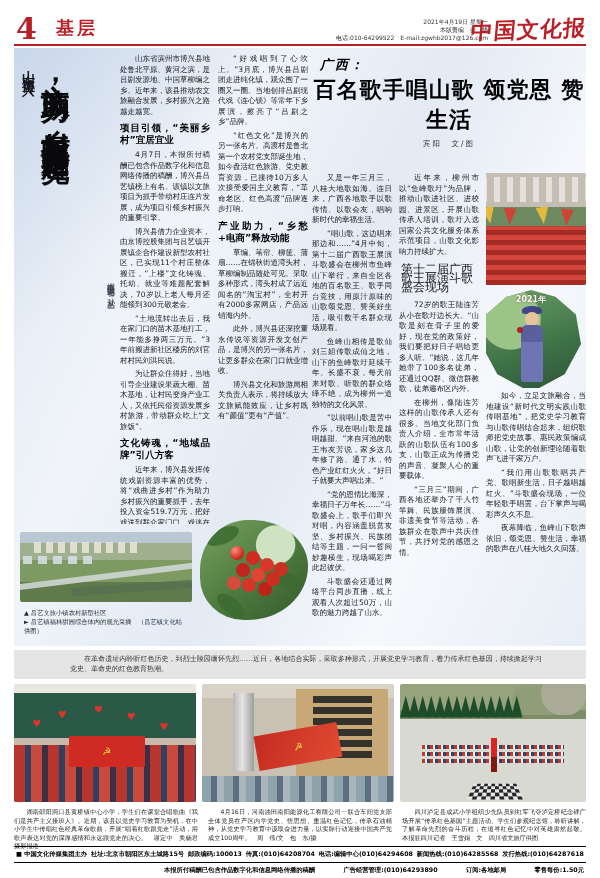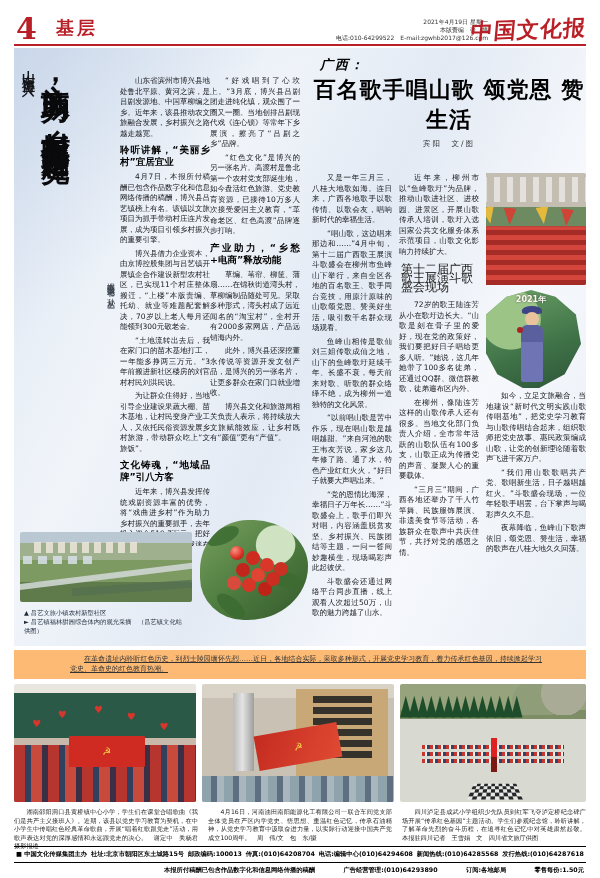--- a/index.html
+++ b/index.html
@@ -17,21 +17,21 @@
   .main{position:absolute;top:48px;left:14px;width:572px;height:598px;
     background:
       linear-gradient(135deg,rgba(186,203,228,.55) 0%,rgba(186,203,228,0) 26%),
       linear-gradient(115deg,#dde6f2 0%,#f1f5fa 30%,#e3eaf4 52%,#f6f8fc 74%,#e8eef6 100%);}
 
   
   .la{position:absolute;left:0;top:4px;width:294px;height:592px;}
   .vkick{position:absolute;left:5px;top:8px;writing-mode:vertical-rl;text-orientation:upright;font-size:13px;font-weight:bold;color:#15161a;letter-spacing:4px;}
   .vhead{position:absolute;left:27px;top:10px;height:468px;writing-mode:vertical-rl;text-orientation:upright;font-size:29px;font-weight:bold;color:#0a0a0c;letter-spacing:3px;line-height:1;font-family:"DejaVu Serif",serif;}
   .vbyline{position:absolute;left:90px;top:224px;height:130px;writing-mode:vertical-rl;text-orientation:upright;font-size:8px;color:#38404c;letter-spacing:1px;}
-  .la-flow{position:absolute;left:106px;top:2px;width:188px;height:470px;display:flex;overflow:hidden;margin-top:22px;}
+  .la-flow{position:absolute;left:106px;top:2px;width:188px;height:470px;display:flex;gap:8px;overflow:hidden;}
   .lcol{width:90px;height:470px;overflow:hidden;font-size:7.5px;line-height:10.5px;text-align:justify;color:#17181c;}
   .lcol p,.rcol p{margin:0 0 3px;text-indent:2em;}
   .subh{font-size:9.5px;font-weight:bold;color:#000;margin:5px 0 4px;text-indent:0;line-height:12px;}
 
   .lp-row{position:absolute;left:0;top:480px;width:294px;height:112px;}
   .ph-town{position:absolute;left:6px;top:0;width:172px;height:70px;overflow:hidden;border-radius:2px;
     background:linear-gradient(180deg,#b9c8d2 0 16%,#9fb08e 16% 40%,#7e9a63 40% 72%,#5f7b4c 72% 100%);}
   .town-bld{position:absolute;left:8%;top:14%;width:60%;height:16%;background:repeating-linear-gradient(90deg,#e9e3d6 0 7px,rgba(0,0,0,0) 7px 12px);opacity:.9;}
   .town-bld2{position:absolute;left:2%;top:34%;width:40%;height:12%;background:repeating-linear-gradient(90deg,#d7e0e8 0 9px,rgba(0,0,0,0) 9px 15px);opacity:.85;}
   .town-road{position:absolute;left:-6%;top:58%;width:115%;height:9%;background:#cfd6d2;transform:rotate(-7deg);opacity:.9;}
@@ -65,21 +65,21 @@
     clip-path:polygon(50% 0,74% 7%,94% 25%,99% 55%,83% 86%,58% 100%,42% 100%,17% 86%,1% 55%,6% 25%,26% 7%);
     background:radial-gradient(circle at 30% 30%,#9cc487 0 30%,rgba(0,0,0,0) 31%),linear-gradient(160deg,#6da368 0%,#3f7247 60%,#2c5438 100%);}
   .fan-badge{position:absolute;left:0;top:5px;width:100%;text-align:center;font-size:8px;font-weight:bold;color:#fdfdf2;text-shadow:0 0 2px #444;}
   .singer-body{position:absolute;left:40%;top:36%;width:22%;height:58%;border-radius:6px 6px 2px 2px;background:linear-gradient(180deg,#5a5f9e 0 30%,#6f74b5 30% 100%);}
   .singer-head{position:absolute;left:44%;top:22%;width:14%;height:15%;border-radius:50%;background:#e8c39c;}
   .singer-hat{position:absolute;left:41%;top:16%;width:20%;height:9%;border-radius:50% 50% 20% 20%;background:#3e4486;}
   .mic{position:absolute;left:36%;top:38%;width:6px;height:6px;border-radius:50%;background:#a22;}
 
   
   .bottom{position:absolute;top:650px;left:14px;width:572px;height:190px;}
-  .intro{background:#fdba74;padding:5px 44px 5px 56px;font-size:7px;line-height:9.5px;color:#333;text-align:justify;text-decoration:underline;}
+  .intro{background:#e5e5e5;padding:5px 44px 5px 56px;font-size:7px;line-height:9.5px;color:#333;text-align:justify;}
   .intro p{margin:0;text-indent:2em;}
   .bphotos{display:flex;gap:6px;margin-top:5px;height:118px;}
   .bp{position:relative;overflow:hidden;border-radius:2px;}
   .bp1{width:182px;background:linear-gradient(180deg,#e8e6df 0 8%,#2a5948 8% 46%,#c8b9ab 46% 52%,#7a4740 52% 100%);}
   .bp1-kids{position:absolute;left:0;top:52%;width:100%;height:48%;background:repeating-linear-gradient(90deg,#b7352f 0 11px,#30405e 11px 17px,#c84a3d 17px 28px,#3a2f45 28px 34px);}
   .bp1-flag{position:absolute;left:30%;top:44%;width:42%;height:26%;background:#cf2b22;border-radius:1px;display:flex;align-items:center;justify-content:center;color:#f6d549;font-size:10px;}
   .heart{position:absolute;color:#d6362b;font-size:10px;line-height:10px;}
   .bp2{width:192px;background:linear-gradient(180deg,#d8d3c6 0 12%,#c9c2b4 12% 100%);}
   .bp2-tower{position:absolute;left:16%;top:8%;width:11%;height:66%;background:linear-gradient(90deg,#b9b9b9,#e3e3e3 45%,#9e9e9e);}
   .bp2-bldg{position:absolute;right:3%;top:4%;width:48%;height:78%;background:#c9a878;}
@@ -123,23 +123,23 @@
   <div class="main">
 
     <div class="la">
       <div class="vkick">山东博兴：</div>
       <div class="vhead">文旅助力，乡村振兴路越走越宽</div>
       <div class="vbyline">本报驻山东记者　孙丛丛</div>
 
       <div class="la-flow">
         <div class="lcol">
           <p>山东省滨州市博兴县地处鲁北平原、黄河之滨，是吕剧发源地、中国草柳编之乡。近年来，该县推动农文旅融合发展，乡村振兴之路越走越宽。</p>
-          <div class="subh">聆听讲解，“美丽乡村”宜居宜业</div>
+          <div class="subh">项目引领，“美丽乡村”宜居宜业</div>
           <p>4月7日，本报所付稿酬已包含作品数字化和信息网络传播的稿酬，博兴县吕艺镇榜上有名。该镇以文旅项目为抓手带动村庄连片发展，成为项目引领乡村振兴的重要引擎。</p>
-          <p>博兴县借力企业资本，由京博控股集团与吕艺镇开展镇企合作建设新型农村社区，已实现11个村庄整体搬迁，“上楼”本版责编、托幼、就业等难题配套解决，70岁以上老人每月还能领到300元敬老金。</p>
+          <p>博兴县借力企业资本，由京博控股集团与吕艺镇开展镇企合作建设新型农村社区，已实现11个村庄整体搬迁，“上楼”文化铸魂、托幼、就业等难题配套解决，70岁以上老人每月还能领到300元敬老金。</p>
           <p>“土地流转出去后，我在家门口的苗木基地打工，一年能多挣两三万元。”3年前搬进新社区楼房的刘官村村民刘洪民说。</p>
           <p>为让群众住得好，当地引导企业建设果蔬大棚、苗木基地，让村民变身产业工人，又依托民俗资源发展乡村旅游，带动群众吃上“文旅饭”。</p>
           <div class="subh">文化铸魂，“地域品牌”引八方客</div>
           <p>近年来，博兴县发挥传统戏剧资源丰富的优势，将“戏曲进乡村”作为助力乡村振兴的重要抓手，去年投入资金519.7万元，把好戏送到群众家门口，戏迷在家门口过足了戏瘾。</p>
         </div>
         <div class="lcol">
           <p>“好戏唱到了心坎上。”3月底，博兴县吕剧团走进纯化镇，观众围了一圈又一圈。当地创排吕剧现代戏《连心锁》等常年下乡展演，擦亮了“吕剧之乡”品牌。</p>
           <p>“红色文化”是博兴的另一张名片。高渡村是鲁北第一个农村党支部诞生地，如今盘活红色旅游、党史教育资源，已接待10万多人次接受爱国主义教育，“革命老区、红色高渡”品牌逐步打响。</p>
           <div class="subh">产业助力，“乡愁+电商”释放动能</div>
           <p>草编、苇帘、柳筐、蒲扇……在锦秋街道湾头村，草柳编制品随处可见。采取多种形式，湾头村成了远近闻名的“淘宝村”，全村开有2000多家网店，产品远销海内外。</p>

